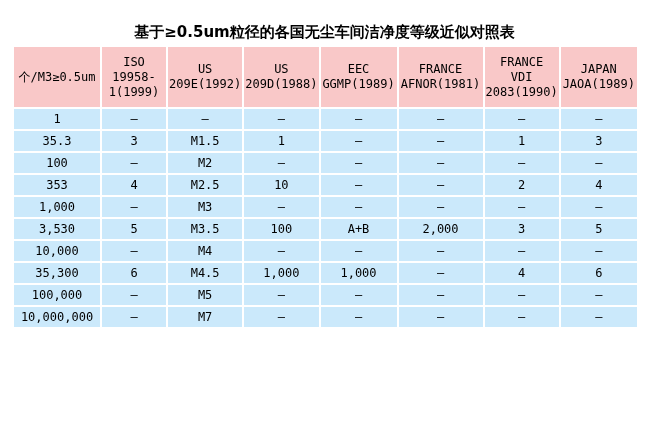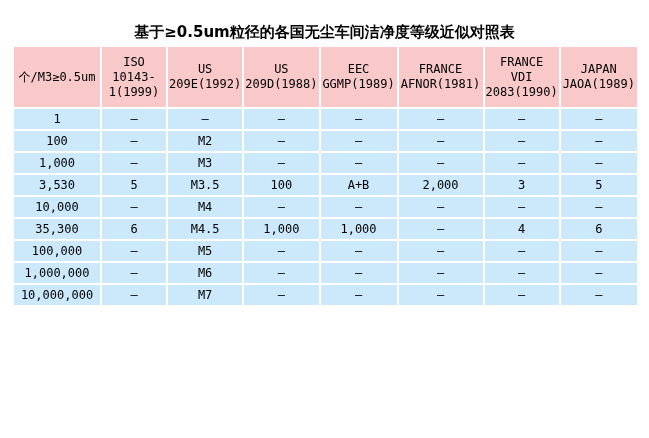--- a/index.html
+++ b/index.html
@@ -73,21 +73,21 @@
     <col class="c7">
     <col class="c8">
   </colgroup>
   <thead>
       <tr>
         <th>
           <div>个/M3≥0.5um</div>
         </th>
         <th>
           <div>ISO</div>
-          <div>10143-</div>
+          <div>19958-</div>
           <div>1(1999)</div>
         </th>
         <th>
           <div>US</div>
           <div>209E(1992)</div>
         </th>
         <th>
           <div>US</div>
           <div>209D(1988)</div>
         </th>
@@ -115,28 +115,48 @@
         <td>1</td>
         <td>–</td>
         <td>–</td>
         <td>–</td>
         <td>–</td>
         <td>–</td>
         <td>–</td>
         <td>–</td>
       </tr>
       <tr>
+        <td>35.3</td>
+        <td>3</td>
+        <td>M1.5</td>
+        <td>1</td>
+        <td>–</td>
+        <td>–</td>
+        <td>1</td>
+        <td>3</td>
+      </tr>
+      <tr>
         <td>100</td>
         <td>–</td>
         <td>M2</td>
         <td>–</td>
         <td>–</td>
         <td>–</td>
         <td>–</td>
         <td>–</td>
+      </tr>
+      <tr>
+        <td>353</td>
+        <td>4</td>
+        <td>M2.5</td>
+        <td>10</td>
+        <td>–</td>
+        <td>–</td>
+        <td>2</td>
+        <td>4</td>
       </tr>
       <tr>
         <td>1,000</td>
         <td>–</td>
         <td>M3</td>
         <td>–</td>
         <td>–</td>
         <td>–</td>
         <td>–</td>
         <td>–</td>
@@ -175,30 +195,20 @@
         <td>100,000</td>
         <td>–</td>
         <td>M5</td>
         <td>–</td>
         <td>–</td>
         <td>–</td>
         <td>–</td>
         <td>–</td>
       </tr>
       <tr>
-        <td>1,000,000</td>
-        <td>–</td>
-        <td>M6</td>
-        <td>–</td>
-        <td>–</td>
-        <td>–</td>
-        <td>–</td>
-        <td>–</td>
-      </tr>
-      <tr>
         <td>10,000,000</td>
         <td>–</td>
         <td>M7</td>
         <td>–</td>
         <td>–</td>
         <td>–</td>
         <td>–</td>
         <td>–</td>
       </tr>
     </tbody>

